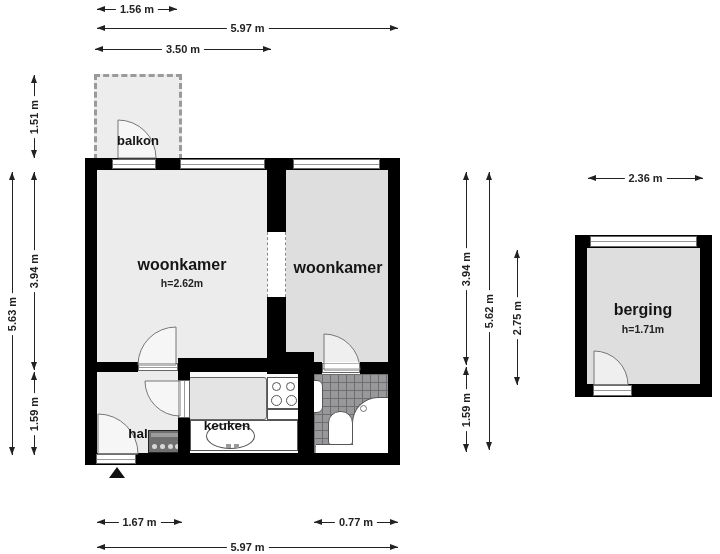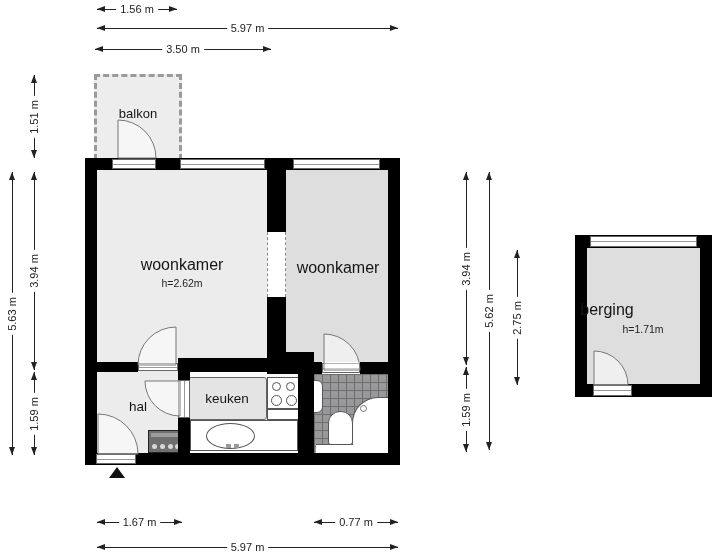--- a/index.html
+++ b/index.html
@@ -1,17 +1,17 @@
 <!DOCTYPE html>
 <html><head>
 <meta charset="utf-8">
 <style>
   html,body{margin:0;padding:0;background:#fff;}
   #canvas{position:relative;width:720px;height:554px;background:#ffffff;overflow:hidden;
-          font-family:"Liberation Sans", sans-serif;color:#111;}
+          font-family:"Liberation Sans", sans-serif;color:#111;font-weight:bold;}
   .abs{position:absolute;}
   
   .w{position:absolute;background:#000;}
   
   .floor{position:absolute;}
   
   .win{position:absolute;background:#fff;border:1px solid #666;box-sizing:border-box;
        background-image:linear-gradient(#9a9a9a,#9a9a9a);background-size:100% 1px;
        background-position:center;background-repeat:no-repeat;}
   .win.v{background-image:linear-gradient(90deg,#9a9a9a,#9a9a9a);background-size:1px 100%;
@@ -30,21 +30,21 @@
   .dim .a{position:absolute;width:0;height:0;}
   .dim.h .a.s{left:0;top:4px;border-top:3.5px solid transparent;border-bottom:3.5px solid transparent;border-right:8px solid #222;}
   .dim.h .a.e{right:0;top:4px;border-top:3.5px solid transparent;border-bottom:3.5px solid transparent;border-left:8px solid #222;}
   .dim.v .a.s{top:0;left:4px;border-left:3.5px solid transparent;border-right:3.5px solid transparent;border-bottom:8px solid #222;}
   .dim.v .a.e{bottom:0;left:4px;border-left:3.5px solid transparent;border-right:3.5px solid transparent;border-top:8px solid #222;}
   .dim .lb{position:absolute;left:50%;top:7px;transform:translate(-50%,-50%);background:#fff;
        padding:0 4px;font-size:11px;white-space:nowrap;color:#222;}
   .dim.v .lb{left:7px;top:50%;transform:translate(-50%,-50%) rotate(-90deg);}
   
   .rlabel{position:absolute;transform:translate(-50%,-50%);font-size:16px;color:#151515;white-space:nowrap;}
-  .rlabel.small{font-size:13.5px;}
+  .rlabel.small{font-size:13.5px;margin-top:27px;}
   .rlabel.sub{font-size:10.5px;color:#222;}
   
   .balkon{position:absolute;background:#ededed;border:3px dashed #9a9a9a;border-bottom:none;box-sizing:border-box;}
   
   .tiles{position:absolute;background-color:#98989a;
        background-image:linear-gradient(#6e6e70 1px, transparent 1px),
                         linear-gradient(90deg,#6e6e70 1px, transparent 1px);
        background-size:8px 8px;}
   
   .fix{position:absolute;background:#fff;border:1px solid #555;box-sizing:border-box;}
@@ -139,20 +139,26 @@
       <i class="a e"></i>
       <span class="lb">5.62 m</span>
     </div>
   <div class="dim v" style="left:510px;top:250px;height:135px">
       <i class="ln"></i>
       <i class="a s"></i>
       <i class="a e"></i>
       <span class="lb">2.75 m</span>
     </div>
 
+  <div class="dim h" style="left:588px;top:171px;width:115px">
+      <i class="ln"></i>
+      <i class="a s"></i>
+      <i class="a e"></i>
+      <span class="lb">2.36 m</span>
+    </div>
 
   <div class="balkon" style="left:94px;top:74px;width:88px;height:86px"></div>
 
   <div class="floor" style="left:97px;top:170px;width:170px;height:196px;background:#ececec"></div>
   <div class="floor" style="left:286px;top:170px;width:102px;height:192px;background:#dedede"></div>
   <div class="floor" style="left:97px;top:366px;width:81px;height:87px;background:#ececec"></div>
   <div class="floor" style="left:186px;top:370px;width:112px;height:83px;background:#fafafa"></div>
   <div class="tiles" style="left:314px;top:374px;width:74px;height:79px"></div>
   <div class="floor" style="left:587px;top:248px;width:113px;height:136px;background:#dedede"></div>
 
@@ -223,16 +229,16 @@
   </svg>
 
   <div class="arrow-up" style="left:109px;top:467px"></div>
 
   <div class="rlabel small" style="left:138px;top:113px;font-size:13px">balkon</div>
   <div class="rlabel" style="left:182px;top:265px">woonkamer</div>
   <div class="rlabel sub" style="left:182px;top:283px">h=2.62m</div>
   <div class="rlabel" style="left:338px;top:268px">woonkamer</div>
   <div class="rlabel small" style="left:227px;top:398px">keuken</div>
   <div class="rlabel small" style="left:138px;top:406px">hal</div>
-  <div class="rlabel" style="left:607px;top:310px">berging</div>
+  <div class="rlabel" style="left:643px;top:310px">berging</div>
   <div class="rlabel sub" style="left:643px;top:329px">h=1.71m</div>
 
 </div>
 
 </body></html>

